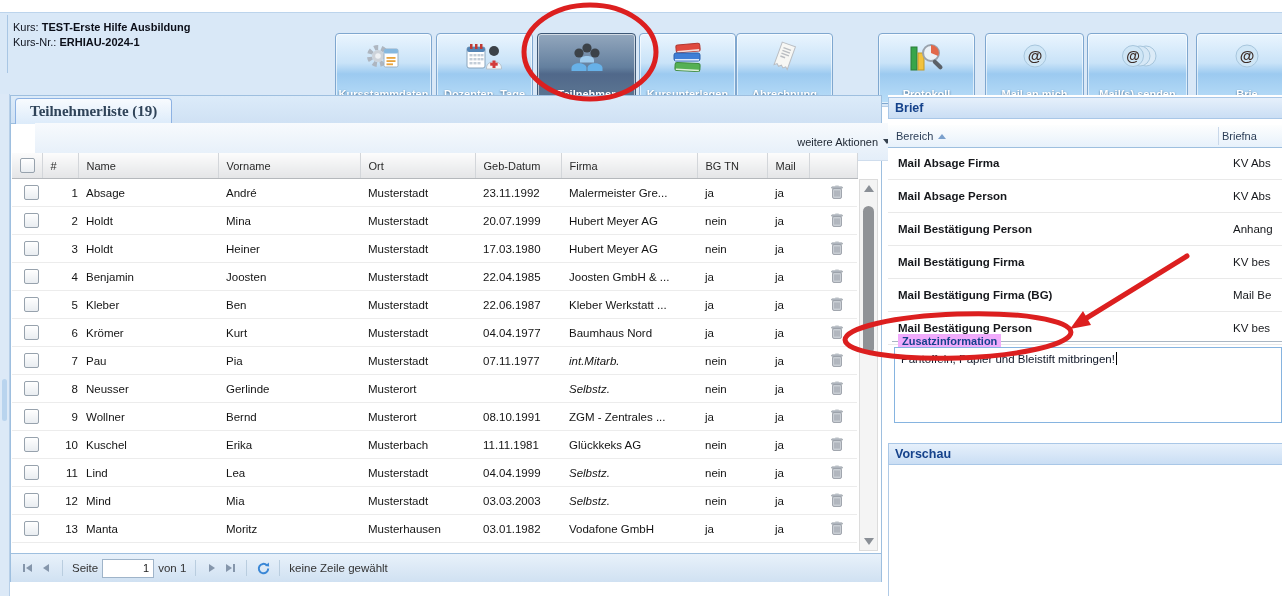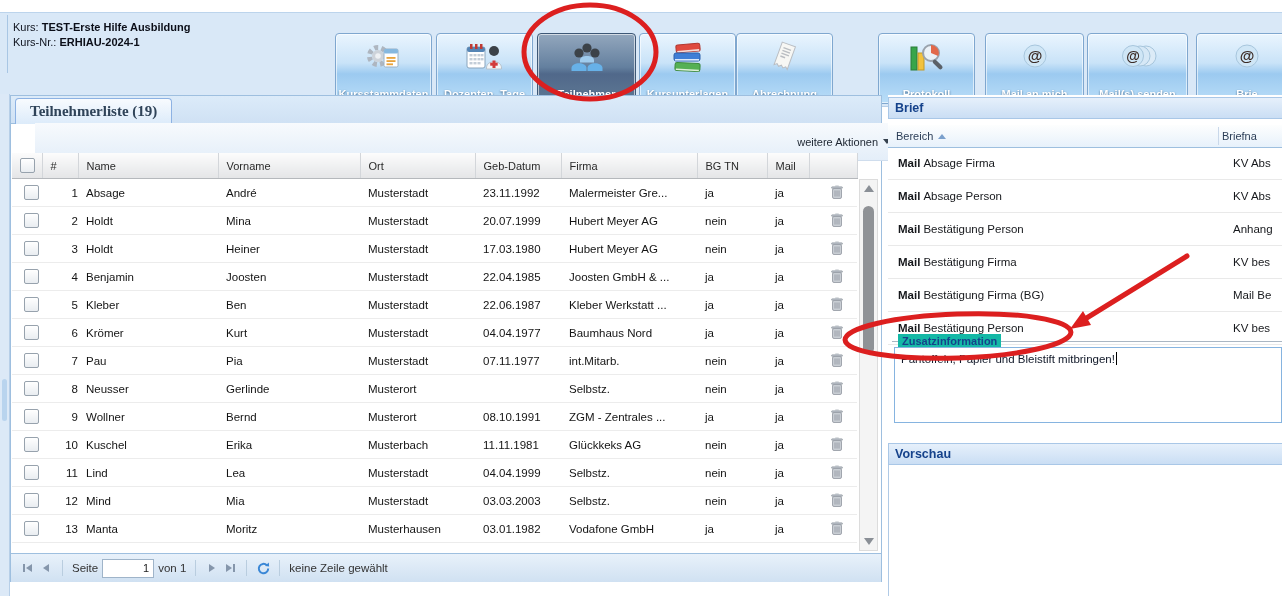--- a/index.html
+++ b/index.html
@@ -37,21 +37,21 @@
           display:flex;align-items:center;justify-content:flex-end;padding-right:14px;box-sizing:border-box;font-size:11px;color:#1c2430;cursor:pointer;margin-left:24px;}
   .caret-down{display:inline-block;width:0;height:0;border-left:4px solid transparent;border-right:4px solid transparent;border-top:5px solid #35404d;margin-left:5px;}
 
   table.grid{position:absolute;left:1px;top:57px;border-collapse:collapse;table-layout:fixed;width:845px;}
   table.grid th{height:25px;background:linear-gradient(#fcfcfc,#e4e5e7);border-bottom:1px solid #b5b8bc;border-right:1px solid #d3d6da;
                 font-weight:normal;font-size:11px;color:#2a2a2a;text-align:left;padding:0 0 0 8px;white-space:nowrap;overflow:hidden;}
   table.grid td{height:27px;border-bottom:1px solid #ececec;font-size:11.5px;color:#141414;padding:0 0 0 8px;
                 white-space:nowrap;overflow:hidden;}
   td.c-num{text-align:right;padding:0 10px 0 0;}
   th.h-num{padding-left:10px;}
-  td.c-firma.it{}
+  td.c-firma.it{font-style:italic;}
   td.c-check,th.h-check{text-align:center;padding:0;}
   td.c-del{text-align:center;padding:0;cursor:pointer;}
   .cb{width:13px;height:13px;background:linear-gradient(#fff,#e9edf1);border:1px solid #97a2ad;border-radius:2px;display:inline-block;vertical-align:middle;cursor:pointer;}
 
   
   .vsb{left:848px;top:83px;width:19px;height:372px;background:#f4f4f4;border:1px solid #dcdcdc;box-sizing:border-box;}
   .vsb-up{position:absolute;left:4px;top:5px;width:0;height:0;border-left:5px solid transparent;border-right:5px solid transparent;border-bottom:7px solid #8a8f96;cursor:pointer;}
   .vsb-dn{position:absolute;left:4px;bottom:5px;width:0;height:0;border-left:5px solid transparent;border-right:5px solid transparent;border-top:7px solid #8a8f96;cursor:pointer;}
   .vsb-th{position:absolute;left:3px;top:26px;width:11px;height:148px;background:#8f9296;border-radius:6px;cursor:pointer;}
 
@@ -71,25 +71,25 @@
   .bgridhdr{left:0;top:30px;width:400px;height:22px;background:linear-gradient(#fdfefe,#e7f1fb);border-bottom:1px solid #9ebfdf;
             font-size:11px;color:#2c3e57;line-height:22px;cursor:pointer;}
   .bgridhdr .h-bereich{position:absolute;left:8px;top:0;}
   .bgridhdr .h-briefname{position:absolute;left:334px;top:0;}
   .sort-up{display:inline-block;width:0;height:0;border-left:4px solid transparent;border-right:4px solid transparent;border-bottom:5px solid #7ba0cc;margin-left:5px;vertical-align:1px;}
   .bgrid-vline{position:absolute;left:330px;top:2px;width:1px;height:18px;background:#c9d8ea;}
   table.bgrid{position:absolute;left:0;top:52px;border-collapse:collapse;table-layout:fixed;width:460px;}
   table.bgrid td{height:30px;border-bottom:1px solid #e9e9e9;font-size:11.5px;color:#16181c;white-space:nowrap;overflow:hidden;cursor:pointer;}
   td.b-bereich{width:330px;padding-left:10px;}
   td.b-name{padding-left:4px;}
-  .b-label{margin-left:3px;}
+  .b-label{margin-left:3px;font-weight:bold;}
 
   .zfield{left:4px;top:238px;width:396px;}
   .zline{position:absolute;left:0;top:8px;width:396px;height:1px;background:#a9b6c3;}
-  .zlegend{position:absolute;left:6px;top:1px;background:#14b8a6;padding:0 4px;font-size:11px;font-weight:bold;color:#15428b;line-height:14px;text-align:right;}
+  .zlegend{position:absolute;left:6px;top:1px;background:#f0abfc;padding:0 4px;font-size:11px;font-weight:bold;color:#15428b;line-height:14px;text-align:right;}
   .ztext{left:6px;top:252px;width:388px;height:76px;border:1px solid #86b4e0;box-sizing:border-box;background:#fff;
          padding:4px 6px;font-size:11.5px;color:#101828;cursor:text;}
   .tcaret{display:inline-block;width:1px;height:13px;background:#000;margin-left:1px;vertical-align:-2px;}
 
   .vorschau-bar{left:0;top:348px;width:400px;}
   .vorschau-body{left:0;top:370px;width:400px;height:140px;background:#fff;border:1px solid #b0cae6;border-top:none;box-sizing:border-box;}
 
   
   .overlay{left:0;top:0;width:1282px;height:596px;pointer-events:none;z-index:60;}
 </style>

